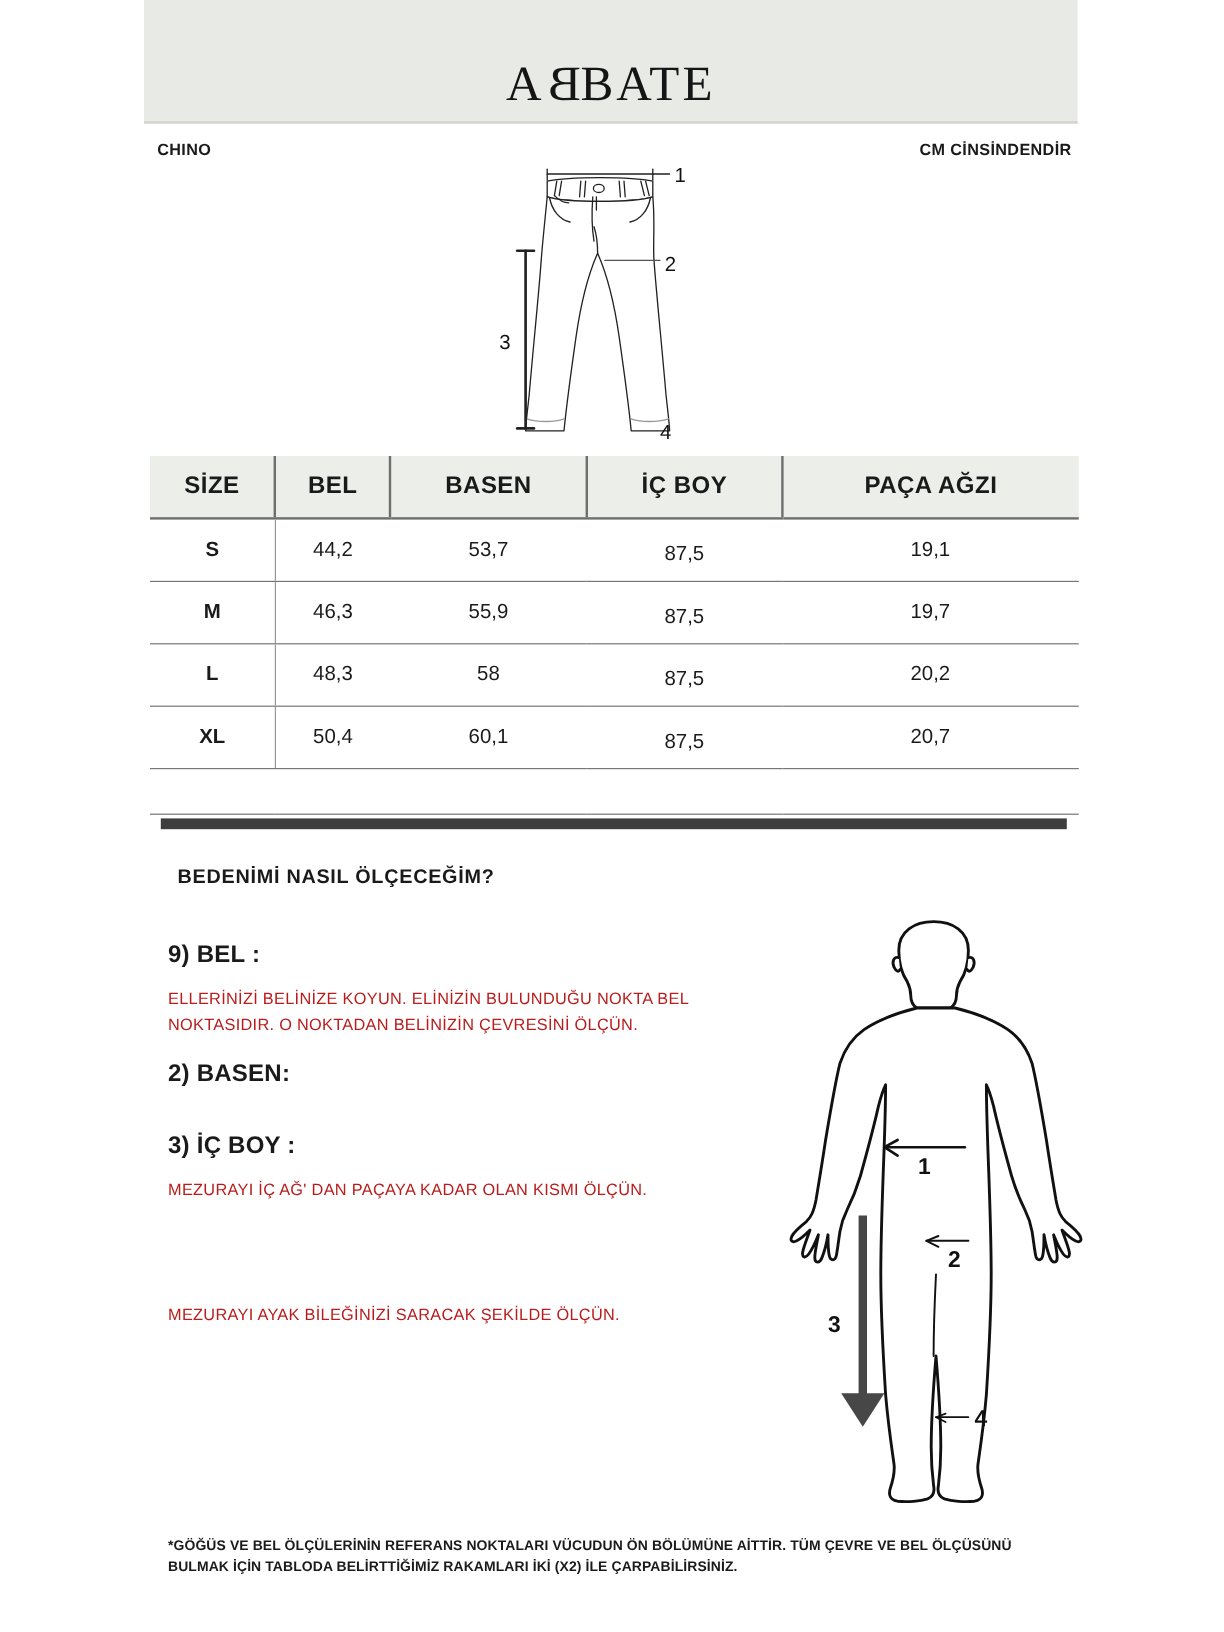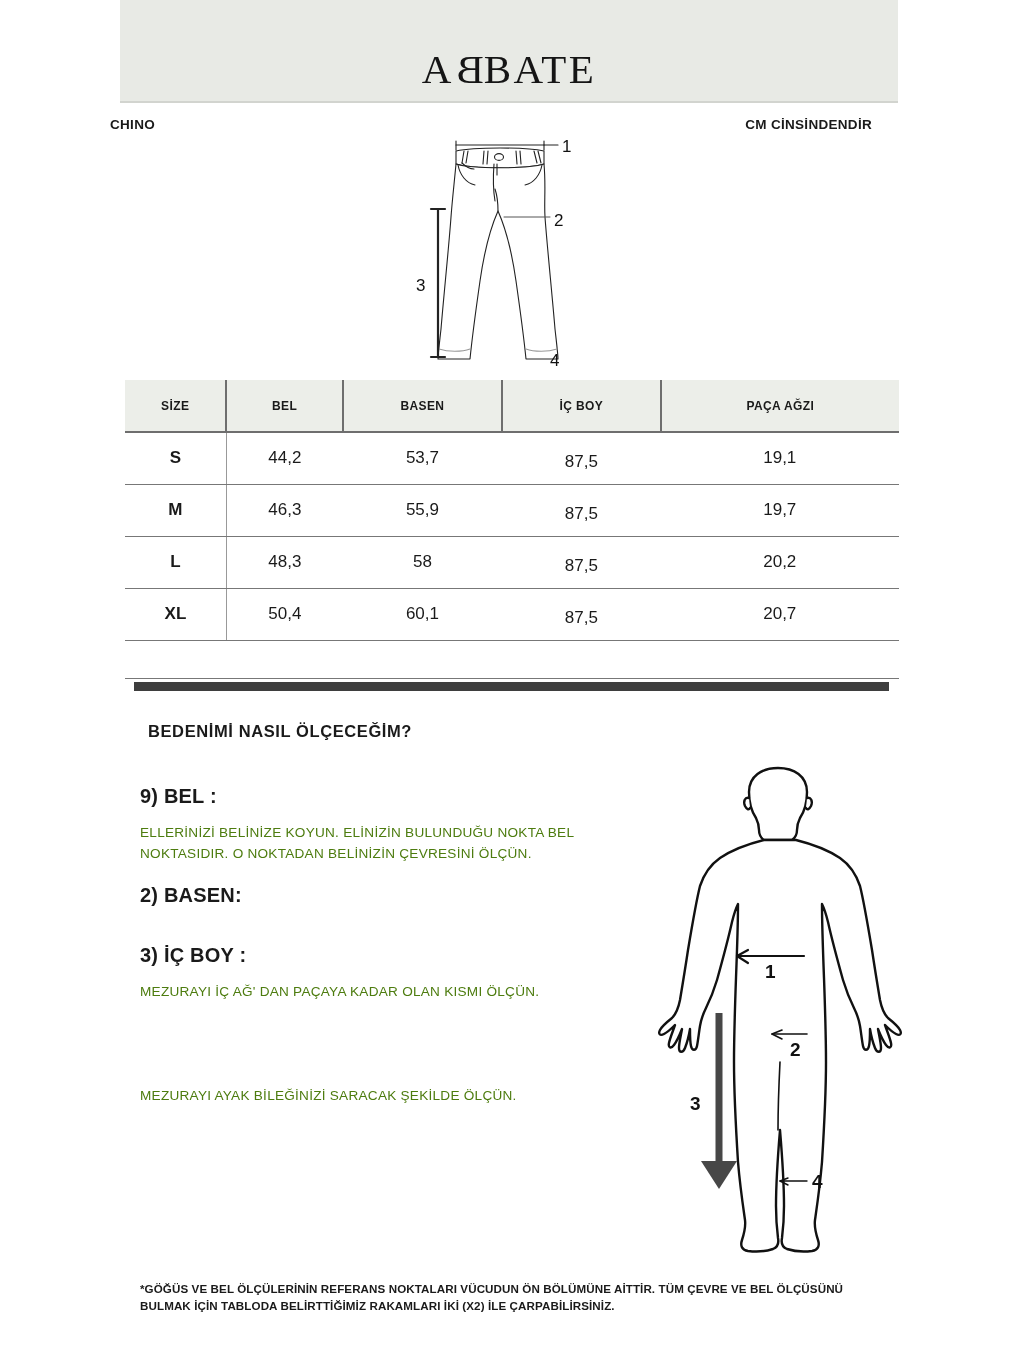--- a/index.html
+++ b/index.html
@@ -23,38 +23,38 @@
     position: absolute; left: 0; top: 0;
     width: 100%; height: 103px;
     display: flex; align-items: center; justify-content: center;
     font-family: "Liberation Serif", serif;
     font-size: 41px; letter-spacing: 2.5px;
     color: #151515; padding-top: 34px;
   }
   .brand-logo .mirror { display: inline-block; transform: scaleX(-1); }
 
   .meta-row {
-    position: absolute; left: 110px; top: 117px; width: 762px;
+    position: absolute; left: 131px; top: 117px; width: 762px;
     display: flex; justify-content: space-between; align-items: center;
   }
   .meta-row span { font-size: 13.5px; font-weight: bold; letter-spacing: .3px; }
 
   
   .pants-wrap { position: absolute; left: 398px; top: 133px; width: 210px; height: 245px; }
   .pants-wrap svg { display: block; }
 
   
   .size-table {
     position: absolute; left: 125px; top: 380px;
     width: 774px; border-collapse: collapse;
   }
   .size-table thead th {
     background: #eceee9;
     height: 52px;
-    font-size: 12px; font-weight: bold; letter-spacing: .4px;
+    font-size: 20px; font-weight: bold; letter-spacing: .4px;
     border-bottom: 2px solid #6e6e6e;
     text-align: center; vertical-align: middle;
   }
   .size-table thead th + th { border-left: 2px solid #6e6e6e; }
   .size-table tbody td {
     height: 52px; text-align: center; vertical-align: middle;
     border-bottom: 1.5px solid #777;
     font-size: 17px;
   }
   .size-table tbody td.sz { font-weight: bold; font-size: 17px; }
@@ -70,21 +70,21 @@
   
   .howto-title {
     position: absolute; left: 148px; top: 722px;
     font-size: 16.5px; font-weight: bold; letter-spacing: .6px;
   }
   .step { position: absolute; left: 140px; width: 510px; }
   .step h3 {
     font-size: 20px; font-weight: bold; letter-spacing: .2px; margin-bottom: 14px;
   }
   .step p {
-    font-size: 13.6px; line-height: 1.55; letter-spacing: .25px; color: #4d7c0f;
+    font-size: 13.6px; line-height: 1.55; letter-spacing: .25px; color: #b91c1c;
   }
   .step-1 { top: 785px; }
   .step-2 { top: 884px; }
   .step-3 { top: 944px; }
   .step-4 { top: 1085px; }
 
   
   .figure-wrap { position: absolute; left: 652px; top: 762px; width: 255px; height: 500px; }
   .figure-wrap svg { display: block; }
 

